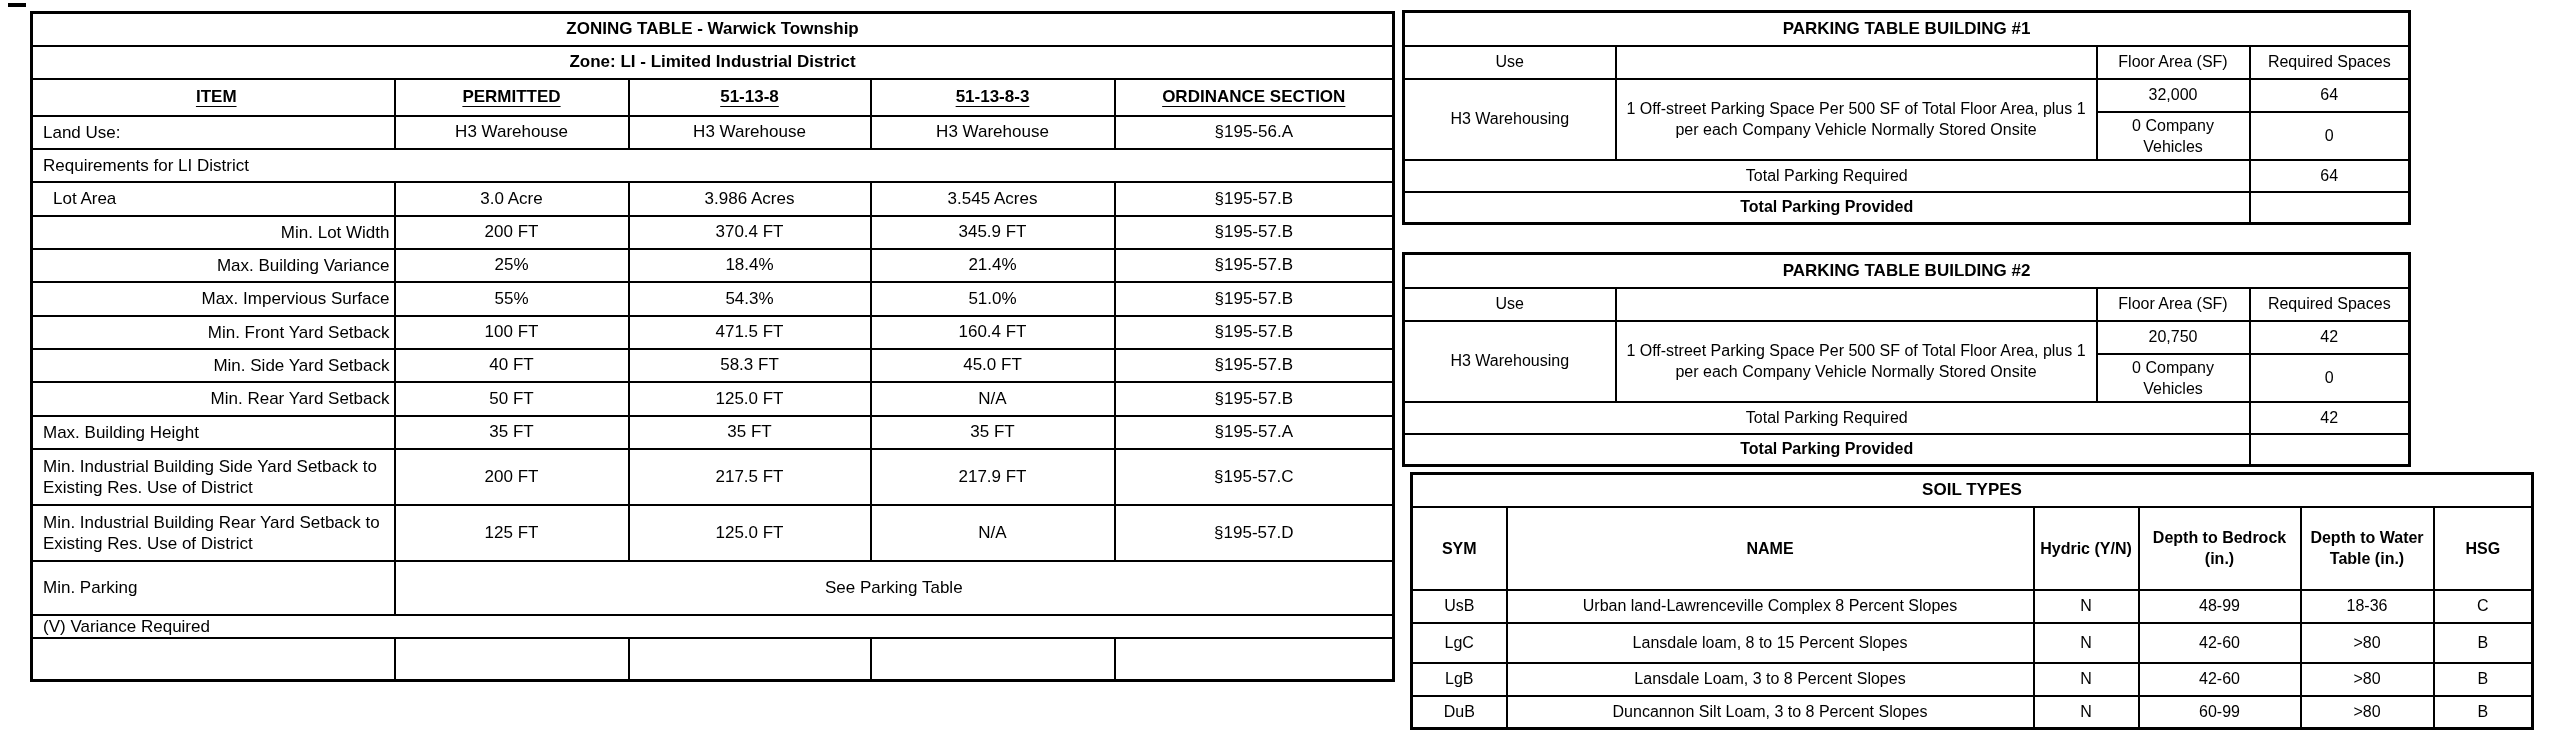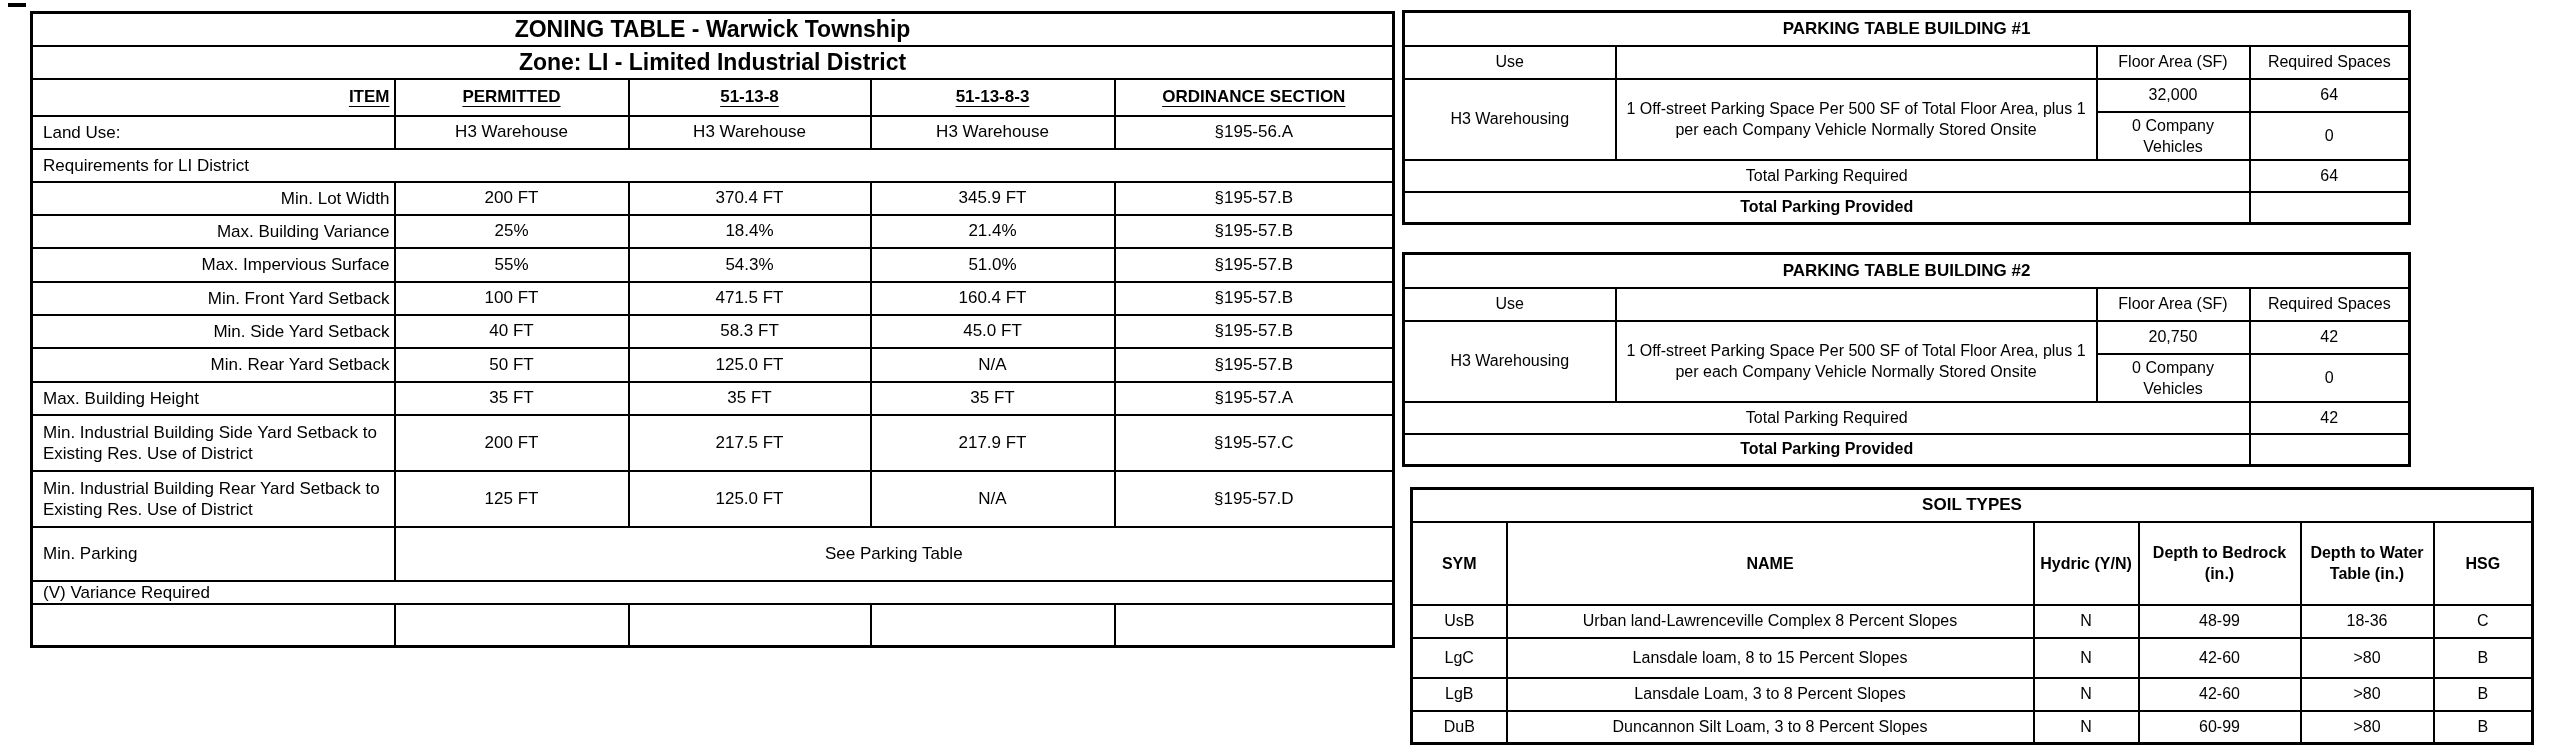--- a/index.html
+++ b/index.html
@@ -2,35 +2,35 @@
 <html><head>
 <meta charset="utf-8">
 <style>
   html,body{margin:0;padding:0;background:#fff;}
   body{width:2560px;height:752px;position:relative;font-family:"Liberation Sans",sans-serif;color:#000;overflow:hidden;}
   table{border-collapse:collapse;table-layout:fixed;position:absolute;background:#fff;}
   td,th{border:2px solid #000;font-weight:normal;text-align:center;vertical-align:middle;padding:0 4px;overflow:hidden;}
   table{border:3px solid #000;}
   
   #zoning{left:30px;top:11px;width:1362px;font-size:17px;}
-  #zoning .ttl{font-weight:bold;font-size:23px;}
+  #zoning .ttl{font-weight:bold;font-size:17px;}
   #zoning th{font-weight:bold;text-decoration:underline;text-underline-offset:4px;}
-  #zoning th.item-h{text-align:right;padding-left:10px;}
+  #zoning th.item-h{text-align:center;padding-left:10px;}
   #zoning td.item{text-align:left;padding-left:10px;line-height:21px;}
   #zoning td.ind1{padding-left:20px;}
   #zoning td.ind2{padding-left:32px;text-align:right;}
   
   .parking{width:1006px;font-size:16px;}
   #parking1{left:1402px;top:10px;}
   #parking2{left:1402px;top:252px;}
   .parking .ttl{font-weight:bold;font-size:17px;}
   .parking .rule{line-height:21px;padding:0 5px;}
   .parking .bold{font-weight:bold;}
   
-  #soil{left:1410px;top:487px;width:1121px;font-size:16px;}
+  #soil{left:1410px;top:472px;width:1121px;font-size:16px;}
   #soil .ttl{font-weight:bold;font-size:17px;}
   #soil th{font-weight:bold;text-decoration:none;line-height:21px;}
   .frag{position:absolute;left:8px;top:3px;width:18px;height:4px;background:#000;}
 </style>
 </head>
 <body>
 
 <div class="frag"></div>
 
 <table id="zoning">
@@ -57,20 +57,27 @@
   </tr>
   <tr style="height:33px">
     <td class="item">Land Use:</td>
     <td>H3 Warehouse</td>
     <td>H3 Warehouse</td>
     <td>H3 Warehouse</td>
     <td>§195-56.A</td>
   </tr>
   <tr style="height:33px">
     <td colspan="5" class="item">Requirements for LI District</td>
+  </tr>
+  <tr style="height:34px">
+    <td class="item ind1">Lot Area</td>
+    <td>3.0 Acre</td>
+    <td>3.986 Acres</td>
+    <td>3.545 Acres</td>
+    <td>§195-57.B</td>
   </tr>
   <tr style="height:33px">
     <td class="item ind2">Min. Lot Width</td>
     <td>200 FT</td>
     <td>370.4 FT</td>
     <td>345.9 FT</td>
     <td>§195-57.B</td>
   </tr>
   <tr style="height:33px">
     <td class="item ind2">Max. Building Variance</td>

